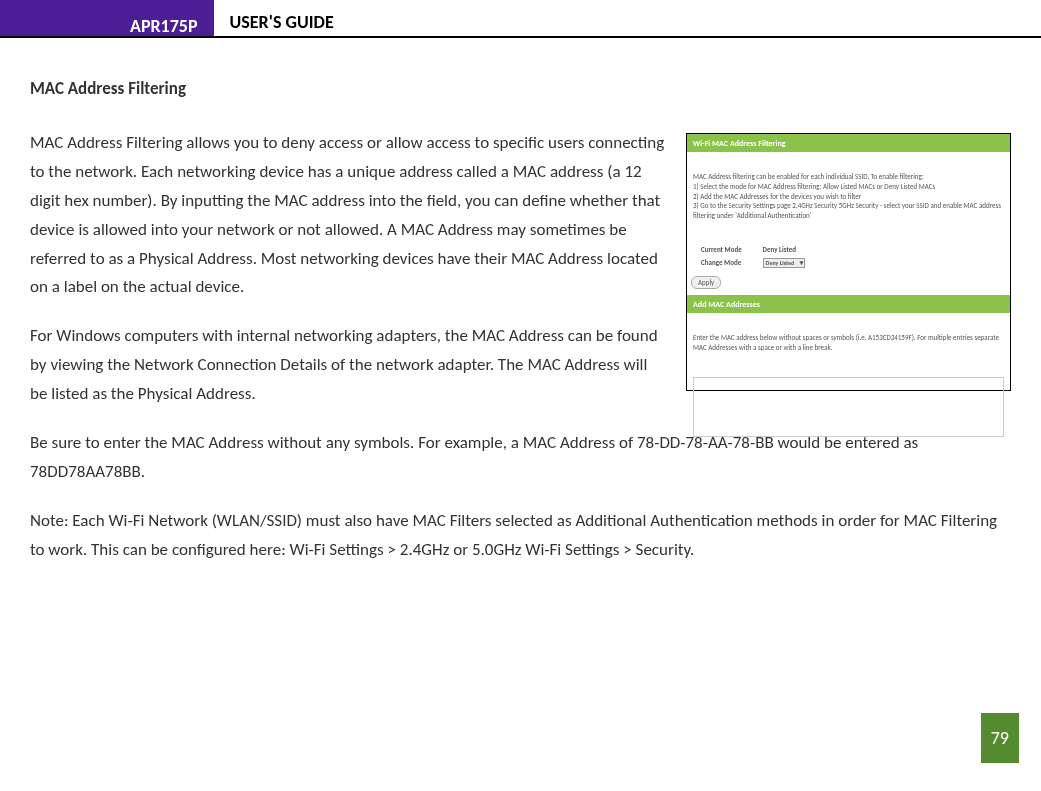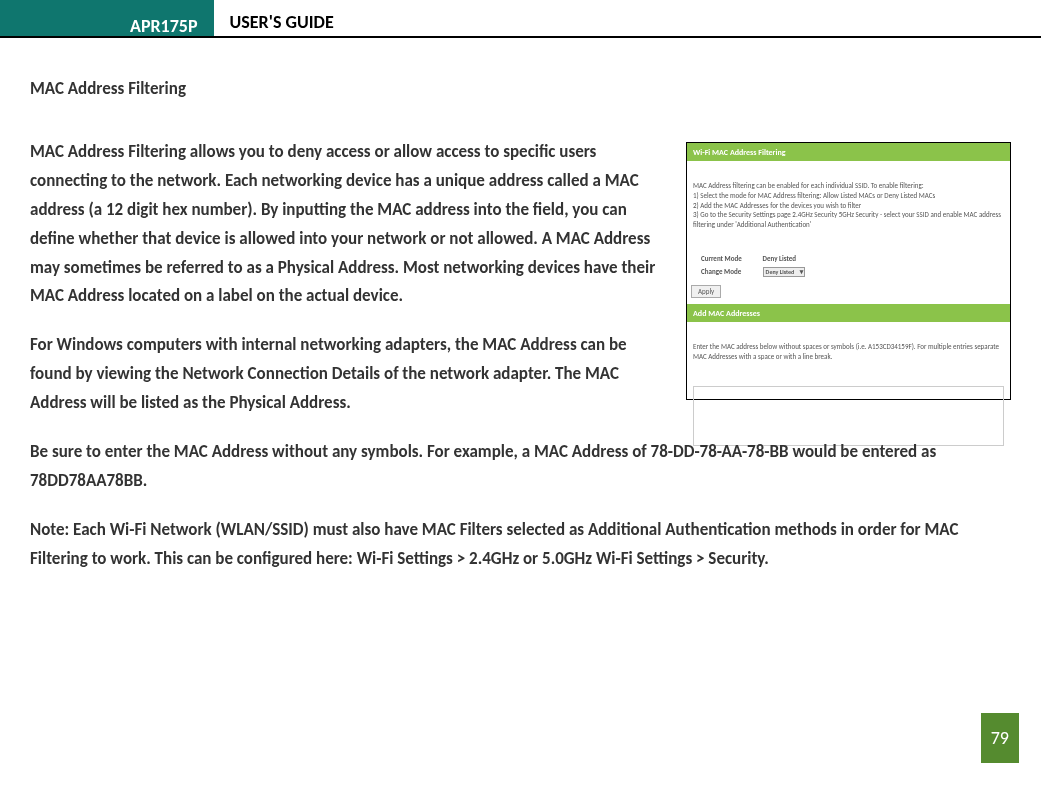--- a/index.html
+++ b/index.html
@@ -11,21 +11,21 @@
       position: relative;
       background: #fff;
     }
     .header {
       display: flex;
       align-items: stretch;
       border-bottom: 2px solid #000;
       height: 38px;
     }
     .header-model {
-      background: #0f766e;
+      background: #4c1d95;
       color: #fff;
       font-weight: bold;
       font-size: 18px;
       padding: 16px 16px 0 130px;
       display: flex;
       align-items: center;
     }
     .header-title {
       font-weight: bold;
       font-size: 18px;
@@ -35,21 +35,21 @@
       color: #000;
       margin-top: 7px;
     }
     .content {
       padding: 40px 30px 20px 30px;
     }
     .section-title {
       font-weight: bold;
       font-size: 17px;
       color: #333;
-      margin-bottom: 39px;
+      margin-bottom: 30px;
     }
     .body-wrap {
       position: relative;
     }
     .screenshot-box {
       float: right;
       width: 325px;
       height: 258px;
       border: 1px solid #000;
       margin: 4px 0 10px 20px;
@@ -85,33 +85,32 @@
       top: -1px;
       font-size: 7px;
     }
     .ss-apply {
       border: 1px solid #aaa;
       background: #f0f0f0;
       font-size: 7px;
       padding: 1px 6px;
       margin: 6px 0 6px 4px;
       display: inline-block;
-      border-radius: 0;
+      border-radius: 6px;
     }
     .ss-big-box {
       border: 1px solid #ccc;
       margin: 4px 6px;
       height: 60px;
     }
     .para {
       font-size: 17px;
       line-height: 1.7;
       color: #333;
       margin-bottom: 20px;
-      font-weight: bold;
     }
     .page-num {
       position: absolute;
       bottom: 28px;
       right: 22px;
       background: #558b2f;
       color: #fff;
       font-size: 18px;
       padding: 14px 10px;
     }

